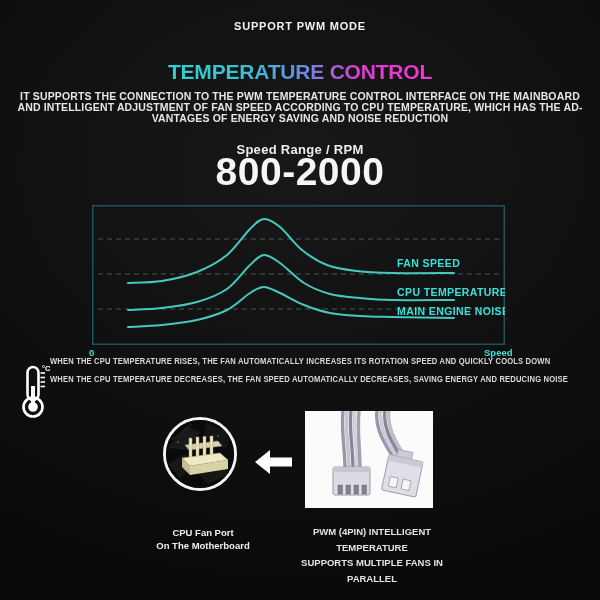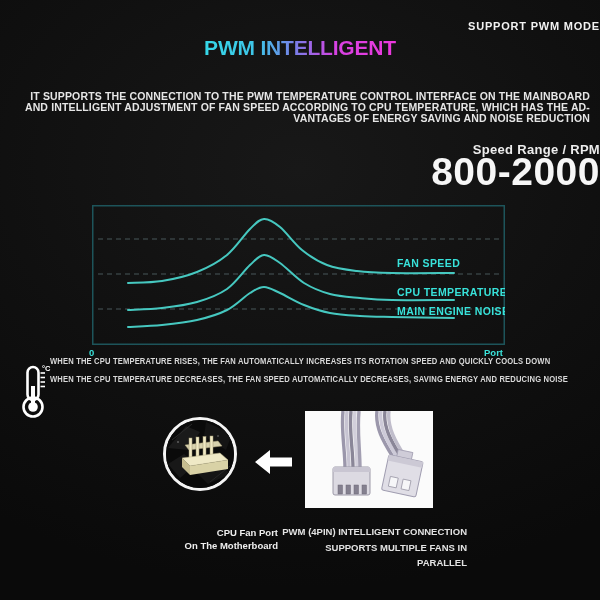--- a/index.html
+++ b/index.html
@@ -1,21 +1,21 @@
 <!DOCTYPE html>
 <html><head>
 <meta charset="utf-8">
 <style>
   html,body{margin:0;padding:0;}
   body{width:600px;height:600px;overflow:hidden;
        font-family:"Liberation Sans",sans-serif;
        background:#0b0b0b;}
   #stage{position:relative;width:600px;height:600px;
          background:radial-gradient(ellipse 90% 70% at 50% 28%, #181818 0%, #101010 55%, #0a0a0a 100%);}
-  .center{text-align:right;}
+  .center{text-align:center;}
   .abs{position:absolute;}
 
   .kicker{top:20px;left:0;width:600px;color:#f2f2f2;font-size:11px;font-weight:bold;letter-spacing:.8px;}
   .title-line{left:0;width:600px;text-align:center;}
   .title-line span{display:inline-block;font-size:21px;font-weight:bold;letter-spacing:-.2px;
       -webkit-background-clip:text;background-clip:text;color:transparent;-webkit-text-fill-color:transparent;}
   .title1{top:36px;}
   .title1 span{background-image:linear-gradient(90deg,#35d8e8 0%,#3fc4e8 28%,#7b7ce8 48%,#d642e2 68%,#ed38de 100%);}
   .title2{top:60px;}
   .title2 span{background-image:linear-gradient(90deg,#2ed4ca 0%,#39c0d8 30%,#6a8ae6 52%,#dc3fd2 72%,#ee36da 100%);}
@@ -44,22 +44,22 @@
   .cap-left{top:526px;left:128px;width:150px;color:#efefef;font-size:9.5px;font-weight:bold;line-height:13px;}
   .cap-right{top:524px;left:277px;width:190px;color:#e3e3e3;font-size:9.5px;font-weight:bold;line-height:15.5px;}
 </style>
 </head>
 <body>
 
 <div id="stage">
 
   <div class="abs kicker center">SUPPORT PWM MODE</div>
 
-  <div class="abs title-line title1">
-    <span>PWM INTELLIGENT</span>
+  <div class="abs title-line title2">
+    <span>TEMPERATURE CONTROL</span>
   </div>
 
   <div class="abs descr center">
     <div>IT SUPPORTS THE CONNECTION TO THE PWM TEMPERATURE CONTROL INTERFACE ON THE MAINBOARD</div>
     <div>AND INTELLIGENT ADJUSTMENT OF FAN SPEED ACCORDING TO CPU TEMPERATURE, WHICH HAS THE AD-</div>
     <div>VANTAGES OF ENERGY SAVING AND NOISE REDUCTION</div>
   </div>
 
   <div class="abs speed-label center">Speed Range / RPM</div>
   <div class="abs speed-value center">800-2000</div>
@@ -72,21 +72,21 @@
         <line x1="6" y1="104" x2="410" y2="104" stroke="#5e7478" stroke-width="1" stroke-dasharray="5 4" opacity="0.7"></line>
         <path d="M36 78 C41.666666666666664 77.66666666666667, 58.5 77.83333333333333, 70 76 C81.5 74.16666666666667, 94.16666666666667 71.33333333333333, 105 67 C115.83333333333333 62.666666666666664, 126.16666666666667 57.166666666666664, 135 50 C143.83333333333334 42.833333333333336, 151.83333333333334 30, 158 24 C164.16666666666666 18, 167 14.333333333333334, 172 14 C177 13.666666666666666, 181.66666666666666 16.833333333333332, 188 22 C194.33333333333334 27.166666666666668, 202.16666666666666 38.666666666666664, 210 45 C217.83333333333334 51.333333333333336, 225.83333333333334 56.5, 235 60 C244.16666666666666 63.5, 254.16666666666666 64.66666666666667, 265 66 C275.8333333333333 67.33333333333333, 283.8333333333333 67.66666666666667, 300 68 C316.1666666666667 68.33333333333333, 351.6666666666667 68, 362 68" fill="none" stroke="#46c8c0" stroke-width="2" stroke-linecap="round"></path>
         <text x="305" y="62" fill="#38e2da" font-size="10.5" font-weight="bold" letter-spacing="0.4" font-family="Liberation Sans, sans-serif">FAN SPEED</text>
         <path d="M36 105 C41.666666666666664 104.66666666666667, 58.5 104.33333333333333, 70 103 C81.5 101.66666666666667, 94.16666666666667 100.16666666666667, 105 97 C115.83333333333333 93.83333333333333, 126.16666666666667 90.16666666666667, 135 84 C143.83333333333334 77.83333333333333, 151.83333333333334 65.66666666666667, 158 60 C164.16666666666666 54.333333333333336, 167 50.333333333333336, 172 50 C177 49.666666666666664, 181.33333333333334 53.333333333333336, 188 58 C194.66666666666666 62.666666666666664, 203.66666666666666 72.83333333333333, 212 78 C220.33333333333334 83.16666666666667, 228.66666666666666 86.5, 238 89 C247.33333333333334 91.5, 257.6666666666667 92, 268 93 C278.3333333333333 94, 284.3333333333333 94.66666666666667, 300 95 C315.6666666666667 95.33333333333333, 351.6666666666667 95, 362 95" fill="none" stroke="#46c8c0" stroke-width="2" stroke-linecap="round"></path>
         <text x="305" y="91" fill="#38e2da" font-size="10.5" font-weight="bold" letter-spacing="0.4" font-family="Liberation Sans, sans-serif">CPU TEMPERATURE</text>
         <path d="M36 122 C41.666666666666664 121.66666666666667, 58.5 121.16666666666667, 70 120 C81.5 118.83333333333333, 94.16666666666667 117.5, 105 115 C115.83333333333333 112.5, 126.16666666666667 109.5, 135 105 C143.83333333333334 100.5, 151.83333333333334 91.83333333333333, 158 88 C164.16666666666666 84.16666666666667, 167 82, 172 82 C177 82, 181.33333333333334 85, 188 88 C194.66666666666666 91, 203.66666666666666 96.66666666666667, 212 100 C220.33333333333334 103.33333333333333, 228.66666666666666 106.16666666666667, 238 108 C247.33333333333334 109.83333333333333, 257.6666666666667 110.33333333333333, 268 111 C278.3333333333333 111.66666666666667, 284.3333333333333 111.66666666666667, 300 112 C315.6666666666667 112.33333333333333, 351.6666666666667 112.83333333333333, 362 113" fill="none" stroke="#46c8c0" stroke-width="2" stroke-linecap="round"></path>
         <text x="305" y="110" fill="#38e2da" font-size="10.5" font-weight="bold" letter-spacing="0.4" font-family="Liberation Sans, sans-serif">MAIN ENGINE NOISE</text>
       </svg>
   </div>
   <div class="abs axis-label origin">0</div>
-  <div class="abs axis-label time">Port</div>
+  <div class="abs axis-label time">Speed</div>
 
   <div class="abs thermo">
     <svg width="34" height="54" viewBox="0 0 34 54">
       <rect x="8.5" y="2" width="11" height="33" rx="5.5" fill="none" stroke="#ffffff" stroke-width="2.6"></rect>
       <circle cx="14" cy="42" r="9.5" fill="none" stroke="#ffffff" stroke-width="2.6"></circle>
       <line x1="14" y1="21" x2="14" y2="42" stroke="#ffffff" stroke-width="4"></line>
       <circle cx="14" cy="42" r="4.8" fill="#ffffff"></circle>
       <line x1="21.5" y1="8" x2="26" y2="8" stroke="#ffffff" stroke-width="1.6"></line>
       <line x1="21.5" y1="12.5" x2="26" y2="12.5" stroke="#ffffff" stroke-width="1.6"></line>
       <line x1="21.5" y1="17" x2="26" y2="17" stroke="#ffffff" stroke-width="1.6"></line>
@@ -158,17 +158,17 @@
       </g>
     </svg>
   </div>
 
   <div class="abs cap-left center">
     <div>CPU Fan Port</div>
     <div>On The Motherboard</div>
   </div>
 
   <div class="abs cap-right center">
-    <div>PWM (4PIN) INTELLIGENT CONNECTION</div>
+    <div>PWM (4PIN) INTELLIGENT TEMPERATURE</div>
     <div>SUPPORTS MULTIPLE FANS IN PARALLEL</div>
   </div>
 
 </div>
 
 </body></html>

